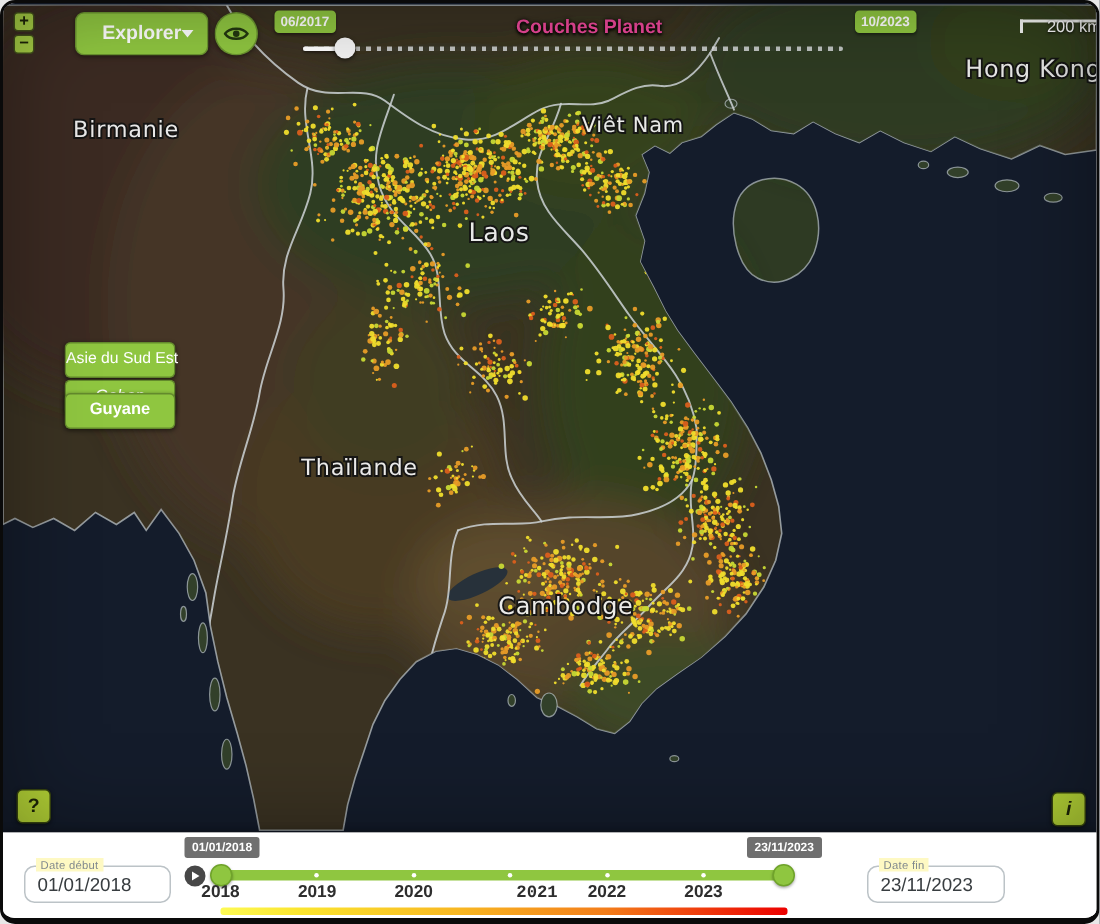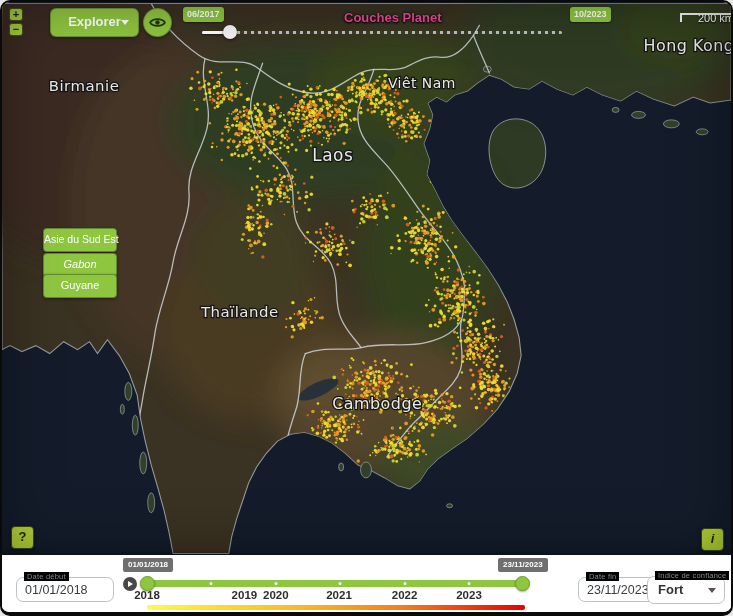--- a/index.html
+++ b/index.html
@@ -54,34 +54,34 @@
   .scale-text { position:absolute; left:0; width:72px; top:6px; text-align:center; color:#fff;
     font:11px "Liberation Sans",sans-serif; text-shadow:0 1px 2px #000; }
 
   
   .region-btn { position:absolute; left:13px; width:72px; height:22px; background:#8fc640;
     border:1px solid rgba(0,0,0,.3); border-radius:4px; color:#fff;
     font:11px/20px "Liberation Sans",sans-serif; text-align:center;
     box-shadow:0 1px 3px rgba(0,0,0,.45); cursor:pointer; white-space:nowrap;margin-left:28px; }
   #region-0 { top:226px; font-size:10.5px; }
   #region-1 { top:251px;font-style:italic; }
-  #region-2 { top:272px; }
+  #region-2 { top:260px;font-weight:bold; }
 
   
   .square-btn { position:absolute; width:21px; height:21px; background:#b5d436; border:1px solid #39470f;
     border-radius:4px; color:#1e2608; font:bold 13px/19px "Liberation Sans",sans-serif; text-align:center;
     box-shadow:0 1px 3px rgba(0,0,0,.5); cursor:pointer; }
   #help-btn { left:9px; top:524px; }
   #info-btn { left:699px; top:526px; font-style:italic; }
 
   
   #bottom-bar { position:absolute; left:0; top:553px; width:729px; height:59px; background:#fff;
     box-shadow:0 -2px 5px rgba(0,0,0,.3); }
   .field-box { position:absolute; height:23px; border:1.5px solid #bcc3c7; border-radius:7px; background:#fff; }
-  .field-label { position:absolute; top:-6px; left:7px; background:#000000; padding:0 3px;
+  .field-label { position:absolute; top:-6px; left:7px; background:#fef9c3; padding:0 3px;
     font:7.5px "Liberation Sans",sans-serif; color:#81898e; letter-spacing:.2px; white-space:nowrap; }
   .field-value { border:none; outline:none; background:transparent; width:100%; height:100%;
     font:12.5px "Liberation Sans",sans-serif; color:#383d40; padding:0 0 0 8px; box-sizing:border-box; }
   #date-start-box { left:14px; top:22px; width:96px; }
   #date-end-box   { left:576px; top:22px; width:90px; }
   #confidence-box { left:645px; top:21px; width:76px; height:26px; }
   #confidence-box .sel-value { font:bold 13px/25px "Liberation Sans",sans-serif; color:#333; padding-left:10px; }
   #confidence-box .chev { position:absolute; right:8px; top:11px; width:0; height:0;
     border-left:4px solid transparent; border-right:4px solid transparent; border-top:5px solid #555; }
 
@@ -2568,33 +2568,28 @@
         <div class="track-dot" style="left: 196.2px; transform: translateX(-50%); margin-left: 0px;"></div>
         <div class="track-dot" style="left: 260.6px; transform: translateX(-50%); margin-left: 0px;"></div>
         <div class="track-dot" style="left: 325px; transform: translateX(-50%); margin-left: 0px;"></div>
       </div>
     <div class="tl-handle" id="tl-handle-start"></div>
     <div class="tl-handle" id="tl-handle-end"></div>
     <div class="tl-tooltip" id="tl-tooltip-start">01/01/2018</div>
     <div class="tl-tooltip" id="tl-tooltip-end">23/11/2023</div>
     <div id="year-labels">
         <div class="year-label" style="left: 145px;">2018</div>
-        <div class="year-label" style="left: 209.4px; margin-left: 33px;">2019</div>
+        <div class="year-label" style="left: 209.4px;">2019</div>
         <div class="year-label" style="left: 273.8px; text-align: center;">2020</div>
-        <div class="year-label" style="left: 337px;">2021</div>
+        <div class="year-label" style="left: 356px; font-family: Liberation Mono, monospace;">2021</div>
         <div class="year-label" style="left: 402.6px;">2022</div>
         <div class="year-label" style="left: 467px;">2023</div>
       </div>
 
     <div id="confidence-gradient"></div>
 
     <div class="field-box" id="date-end-box">
       <span class="field-label">Date fin</span>
       <input class="field-value" readonly="" value="23/11/2023" style="">
     </div>
 
-    <div class="field-box" id="confidence-box">
-      <span class="field-label">Indice de confiance</span>
-      <div class="sel-value">Fort</div>
-      <span class="chev"></span>
-    </div>
   </div>
 </div>
 
 </body></html>

